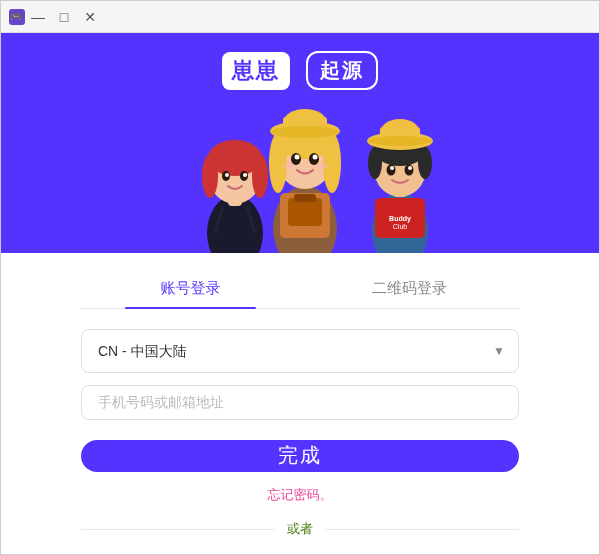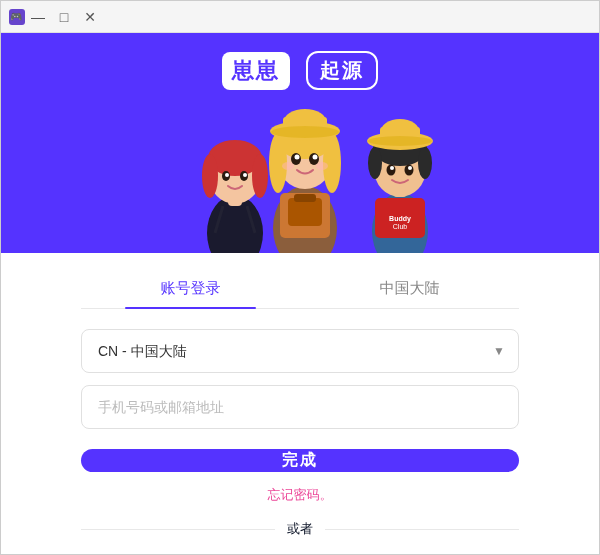--- a/index.html
+++ b/index.html
@@ -195,46 +195,45 @@
       color: #888;
       pointer-events: none;
       font-size: 12px;
     }
 
     .input-field {
       width: 100%;
       height: 44px;
       border: 1px solid #e0e0e0;
       border-radius: 8px;
-      padding: 16px 16px;
+      padding: 7px 16px;
       font-size: 14px;
       color: #333;
       outline: none;
       margin-bottom: 12px;
       background: white;
     }
 
     .input-field::placeholder {
       color: #bbb;
       font-size: 14px;
     }
 
     .submit-btn {
       width: 100%;
       height: 48px;
       background: #5533ff;
       color: white;
       border: none;
       border-radius: 24px;
-      font-size: 16px;
+      font-size: 20px;
       cursor: pointer;
       margin-top: 8px;
       margin-bottom: 14px;
       letter-spacing: 2px;
-      font-weight: bold;
     }
 
     .forgot-link {
       font-size: 13px;
       color: #ec4899;
       cursor: pointer;
       margin-bottom: 16px;
     }
 
     .divider {
@@ -246,21 +245,21 @@
     }
 
     .divider-line {
       flex: 1;
       height: 1px;
       background: #e8e8e8;
     }
 
     .divider-text {
       font-size: 13px;
-      color: #0f172a;
+      color: #4d7c0f;
       text-align: right;
     }
   </style>
 </head>
 <body>
 
 <div class="window">
 
   <div class="title-bar">
     <div class="title-bar-icon">🎮</div>
@@ -365,21 +364,21 @@
 
           <path d="M47 97 Q55 103 63 97" stroke="#cc6677" stroke-width="2" fill="none" stroke-linecap="round"></path>
         </g>
       </svg>
     </div>
 
     <div class="login-area">
 
       <div class="tabs">
         <div class="tab-item active">账号登录</div>
-        <div class="tab-item">中国大陆</div>
+        <div class="tab-item">二维码登录</div>
       </div>
 
       <div class="select-wrapper">
         <select class="region-select">
           <option value="CN - 中国大陆">CN - 中国大陆</option>
         </select>
         <span class="select-arrow">▼</span>
       </div>
 
       <input class="input-field" type="text" placeholder="手机号码或邮箱地址" style="">

